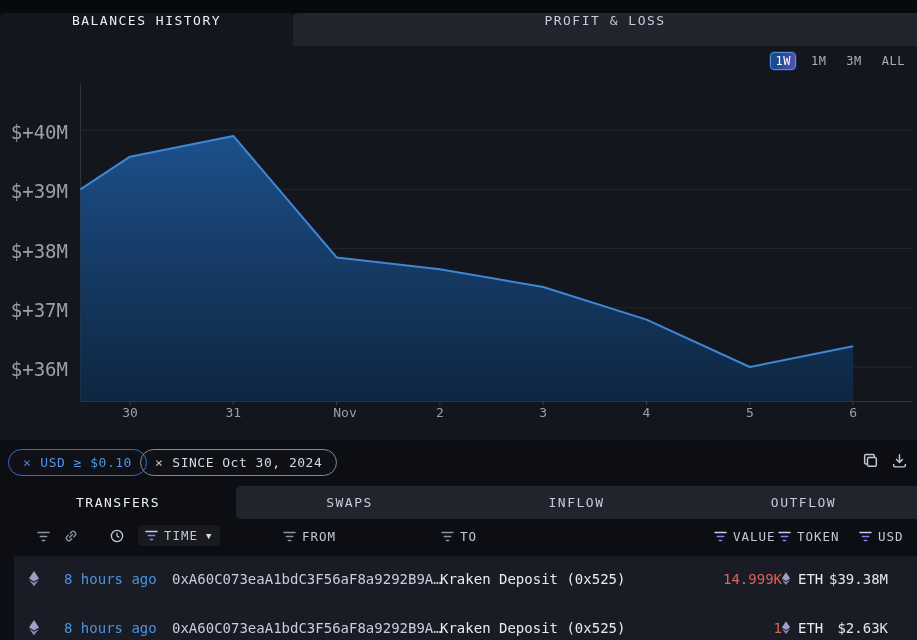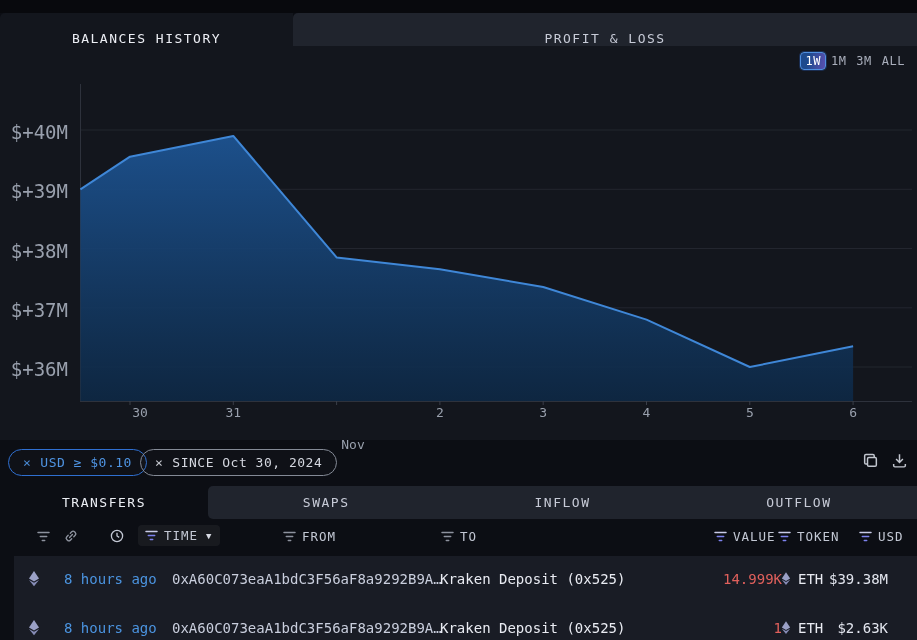--- a/index.html
+++ b/index.html
@@ -7,52 +7,52 @@
   body {
     background: #0c0e14;
     font-family: "DejaVu Sans Mono", "Liberation Mono", monospace;
     position: relative;
     color: #e8eaf0;
   }
   .top-strip { position: absolute; top:0; left:0; width:917px; height:13px; background:#08090d; }
 
   
   .top-tabs { position:absolute; top:13px; left:0; width:917px; height:33px; display:flex; }
-  .ttab { display:flex; align-items:flex-end; justify-content:center; font-size:13px; letter-spacing:1.5px; cursor:pointer; }
+  .ttab { display:flex; align-items:flex-start; justify-content:center; font-size:13px; letter-spacing:1.5px; cursor:pointer; }
   .ttab.active { width:293px; background:#13161d; color:#eceef4; border-radius:5px 0 0 0; }
   .ttab-group { flex:1; display:flex; background:#20242d; border-radius:5px 0 0 0; overflow:hidden; }
   .ttab-group .ttab { color:#c7cbd7; }
   .ttab-token { width:337px; }
   .ttab-pnl { flex:1; }
 
   
   .chart-panel { position:absolute; top:46px; left:0; width:917px; height:394px; background:#13161d; }
   #chart-svg { position:absolute; top:0; left:0; pointer-events:none; }
-  .range-row { position:absolute; top:6px; right:7px; display:flex; align-items:flex-start; gap:0; z-index:5; }
+  .range-row { position:absolute; top:6px; right:7px; display:flex; align-items:flex-start; gap:10px; z-index:5; }
   .range-btn { background:none; border:1.5px solid transparent; color:#a9aebb; font-family:inherit;
                font-size:12px; letter-spacing:0.5px; padding:1px 4px; border-radius:4px; cursor:pointer; }
   .range-btn.selected { color:#ffffff; border-color:#4f8fe0; background:linear-gradient(100deg,#1d4a8e 30%,#5a50b0);
                         box-shadow:0 0 0 1px rgba(40,90,180,.35); }
   .ylab { position:absolute; left:0; width:68px; text-align:right; font-size:19px; color:#99a0ad; }
   .xlab { position:absolute; top:359px; transform:translateX(-50%); font-size:13px; color:#99a0ad; }
 
   
   .chips-row { position:absolute; top:440px; left:0; width:917px; height:46px; }
   .chip { position:absolute; top:9px; height:27px; display:flex; align-items:center; gap:9px;
           padding:0 14px; border-radius:15px; font-size:13px; letter-spacing:0.5px; cursor:pointer; background:rgba(255,255,255,0.015); }
   .chip-usd { left:8px; border:1px solid #2f6fd0; color:#4f94e2; }
   .chip-since { left:140px; border:1px solid #848a96; color:#d5d8e0; }
   .chip .x-glyph { font-size:13px; opacity:0.95; }
   .chips-actions { position:absolute; top:10px; right:8px; display:flex; gap:9px; }
   .icon-btn { width:20px; height:20px; display:flex; align-items:center; justify-content:center; cursor:pointer; }
 
   
   .bottom-tabs { position:absolute; top:486px; left:0; width:917px; height:33px; display:flex; }
   .btab { display:flex; align-items:center; justify-content:center; font-size:13px; letter-spacing:1.5px; cursor:pointer; }
-  .btab.active { width:208px; background:transparent; color:#eceef4; }
+  .btab.active { width:236px; background:transparent; color:#eceef4; }
   .btab-group { flex:1; display:flex; background:#20242d; border-radius:5px 0 0 5px; overflow:hidden; }
   .btab-group .btab { flex:1; color:#c7cbd7; }
 
   
   .table-header { position:absolute; top:519px; left:0; width:917px; height:34px; font-size:12.5px; color:#c3c8d4; letter-spacing:1px; }
   .th-item { position:absolute; top:0; height:34px; display:flex; align-items:center; gap:6px; cursor:pointer; }
   .time-box { background:rgba(255,255,255,0.05); border-radius:4px; padding:3px 7px; height:auto; top:6px;justify-content:space-between; }
   .caret { font-size:9px; color:#d8dbe4; margin-left:2px; }
 
   
@@ -116,23 +116,23 @@
       <path d="M80.4 143.3L130.0 110.7L233.3 89.9L336.6 211.4L439.9 223.2L543.2 241.0L646.5 273.6L749.8 321.0L853.1 300.3" fill="none" stroke="#3f87d7" stroke-width="2" stroke-linejoin="round"></path>
     </svg>
   <div id="y-labels">
       <div class="ylab" style="top: 75px;">$+40M</div>
       <div class="ylab" style="top: 134.25px;">$+39M</div>
       <div class="ylab" style="top: 193.5px;">$+38M</div>
       <div class="ylab" style="top: 252.75px;">$+37M</div>
       <div class="ylab" style="top: 312px;">$+36M</div>
     </div>
   <div id="x-labels">
-      <div class="xlab" style="left: 140px;">30</div>
+      <div class="xlab" style="left: 130px;">30</div>
       <div class="xlab" style="left: 233.3px;">31</div>
-      <div class="xlab" style="left: 353px; margin-top: 32px;">Nov</div>
+      <div class="xlab" style="left: 345px;">Nov</div>
       <div class="xlab" style="left: 439.9px;">2</div>
       <div class="xlab" style="left: 543.2px;">3</div>
       <div class="xlab" style="left: 646.5px;">4</div>
       <div class="xlab" style="left: 749.8px;">5</div>
       <div class="xlab" style="left: 853.1px;">6</div>
     </div>
 </div>
 
 <div class="chips-row">
   <div class="chip chip-usd">

